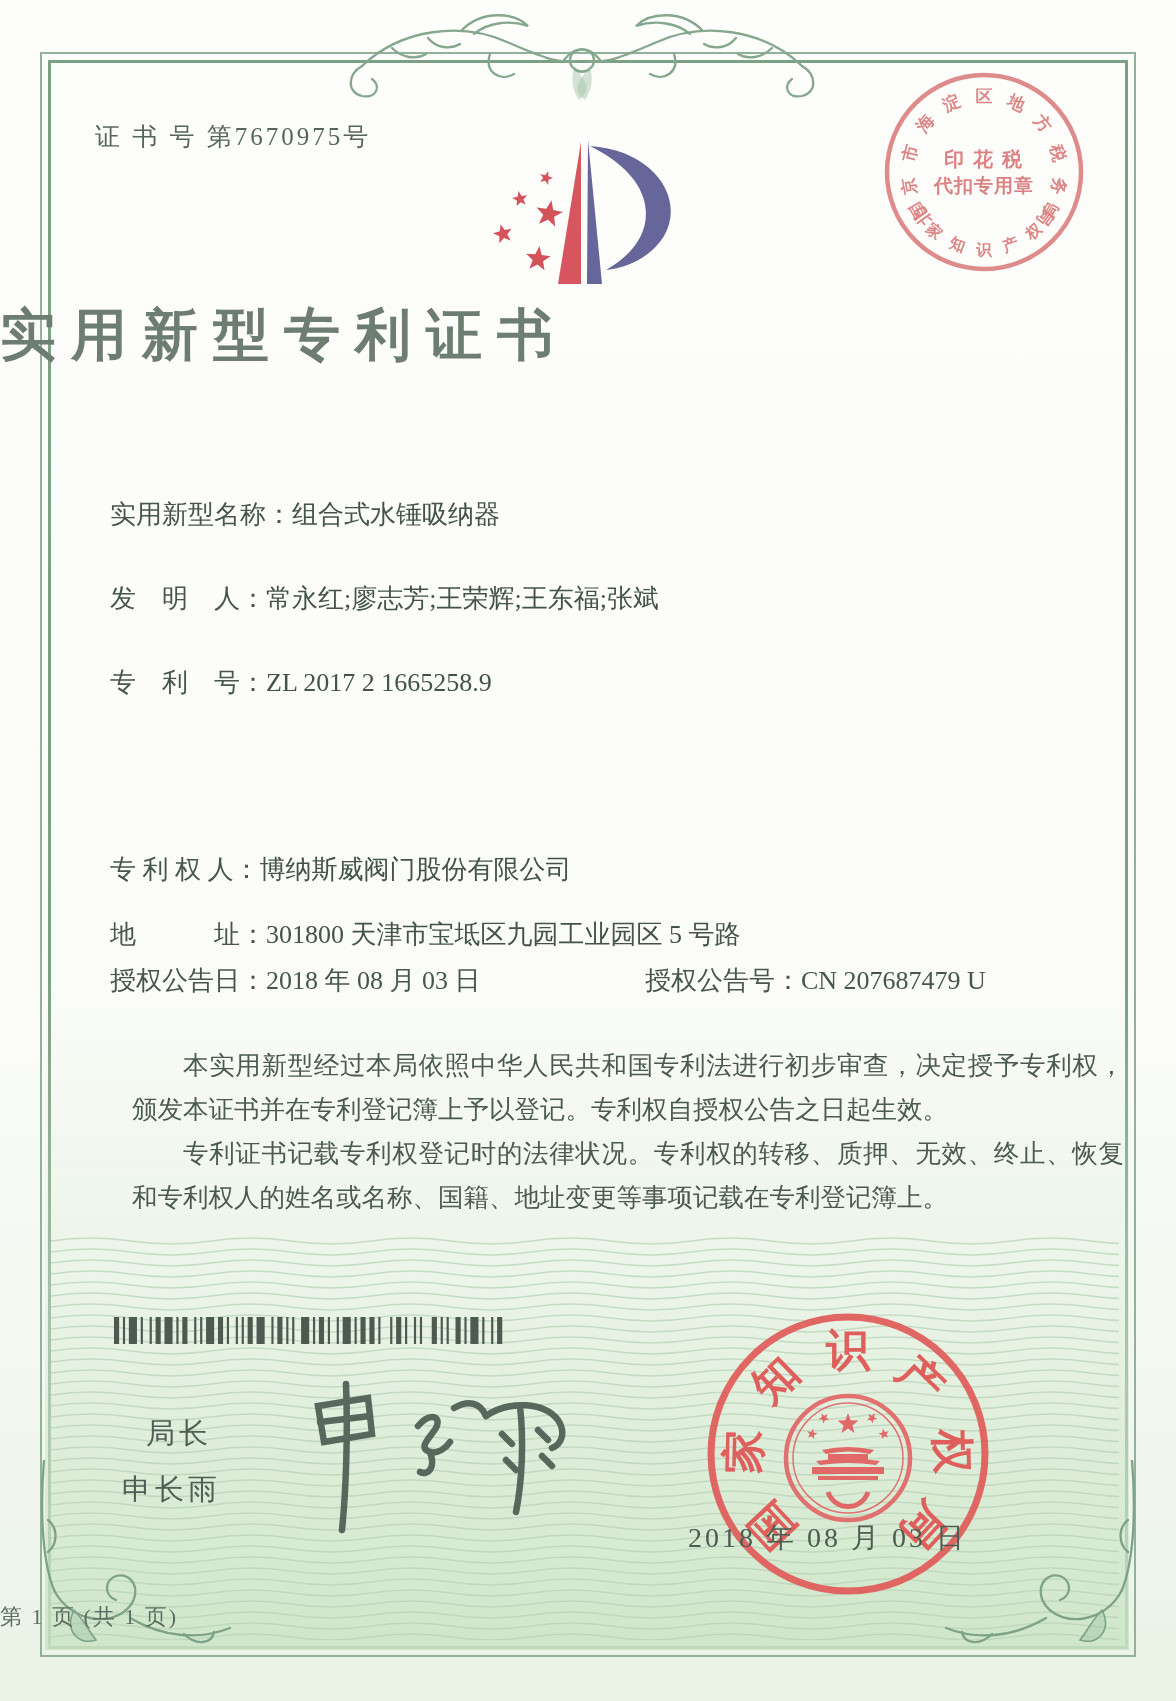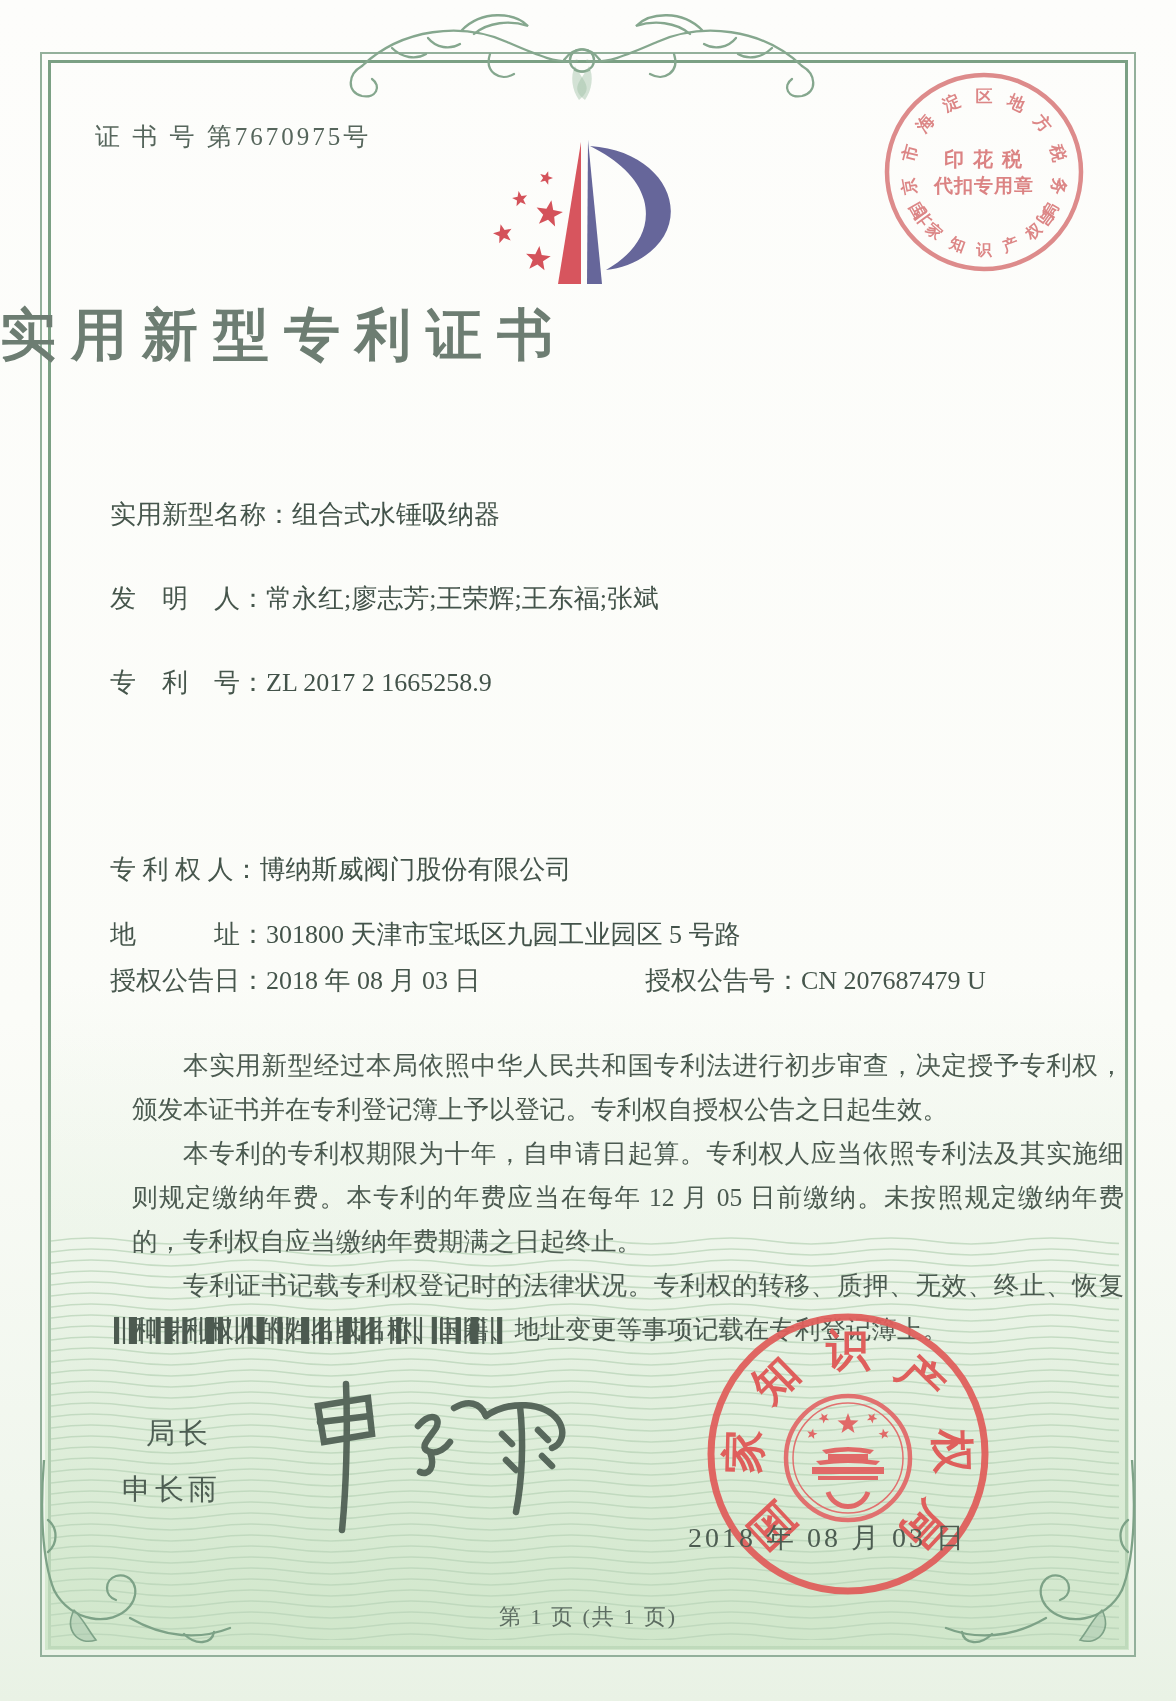--- a/index.html
+++ b/index.html
@@ -25,21 +25,21 @@
   .frow .fval{color:#43534a;}
   .grant-left{left:110px;top:963px;font-size:26px;color:#46564c;z-index:2;}
   .grant-right{left:645px;top:963px;font-size:26px;color:#46564c;z-index:2;}
   
   .paras{left:92px;top:1044px;width:992px;z-index:2;margin-left:40px;}
   .paras p{margin:0;font-size:25.5px;line-height:44px;color:#4b5a50;text-align:justify;text-indent:2em;}
   
   .signer-title{left:122px;top:1414px;font-size:29px;color:#4e5e53;z-index:2;letter-spacing:4px;margin-left:24px;}
   .signer-name{left:122px;top:1470px;font-size:29px;color:#4e5e53;z-index:2;letter-spacing:4px;}
   .seal-date{left:688px;top:1519px;font-size:28px;letter-spacing:3px;color:#4c5c51;z-index:4;white-space:nowrap;}
-  .footer{left:0;top:1602px;width:100%;text-align:center;font-size:22px;color:#5c6c61;z-index:2;letter-spacing:2px;}
+  .footer{left:0;top:1602px;width:100%;font-size:22px;color:#5c6c61;z-index:2;letter-spacing:2px;}
   svg{display:block;}
 </style>
 </head>
 <body>
 
 <div class="page">
 
   <div class="abs frame-outer"></div>
   <div class="abs frame-inner"></div>
   <div class="abs tint"></div>
@@ -151,21 +151,20 @@
 
   <div class="abs grant-left">
     <span>授权公告日：</span><span>2018 年 08 月 03 日</span>
   </div>
   <div class="abs grant-right">
     <span>授权公告号：</span><span>CN 207687479 U</span>
   </div>
 
   <div class="abs paras">
     <p>本实用新型经过本局依照中华人民共和国专利法进行初步审查，决定授予专利权，颁发本证书并在专利登记簿上予以登记。专利权自授权公告之日起生效。</p>
-    <p>本专利的专利权期限为十年，自申请日起算。专利权人应当依照专利法及其实施细则规定缴纳年费。本专利的年费应当在每年 12 月 05 日前缴纳。未按照规定缴纳年费的，专利权自应当缴纳年费期满之日起终止。</p>
     <p>专利证书记载专利权登记时的法律状况。专利权的转移、质押、无效、终止、恢复和专利权人的姓名或名称、国籍、地址变更等事项记载在专利登记簿上。</p>
   </div>
 
   <svg class="abs" style="left:114px;top:1317px;z-index:2;" width="392" height="27">
     <g id="barcodeBars" fill="#4c5a50">
         <rect x="0.00" y="0" width="5.14" height="27"></rect>
         <rect x="8.91" y="0" width="2.17" height="27"></rect>
         <rect x="14.85" y="0" width="8.11" height="27"></rect>
         <rect x="26.73" y="0" width="2.17" height="27"></rect>
         <rect x="35.64" y="0" width="2.17" height="27"></rect>

